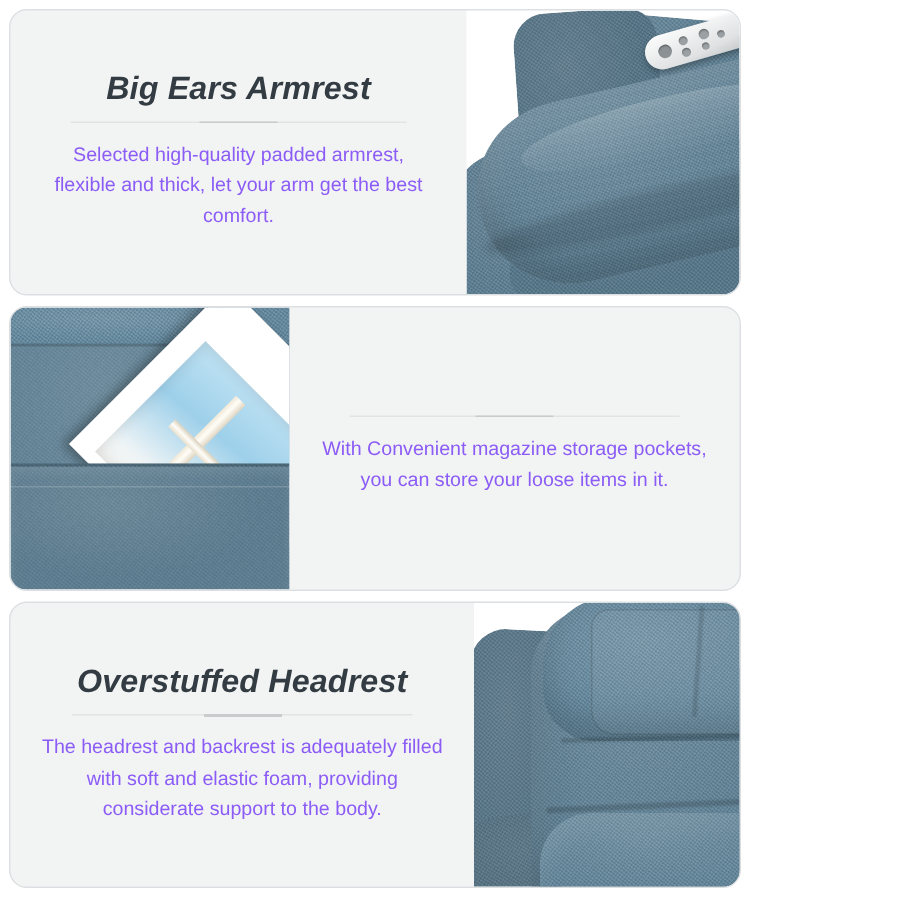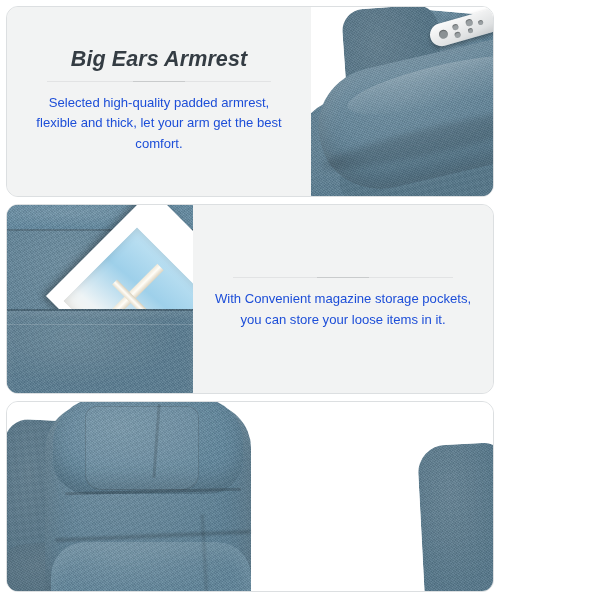--- a/index.html
+++ b/index.html
@@ -27,21 +27,21 @@
     text-align:center;white-space:nowrap;line-height:1.1;
   }
   .r1 .heading{font-size:21.5px;}
   .r2 .heading{font-size:21.5px;}
   .r3 .heading{font-size:21.5px;}
 
   .divider{position:relative;width:82%;height:1px;background:#e2e3e4;margin:9px 0 11px 0;}
   .divider::after{content:"";position:absolute;left:50%;top:0;transform:translateX(-50%);
                   width:52px;height:1.6px;background:#c9cbcc;}
 
-  .body{font-size:13.1px;line-height:1.58;color:#1d4ed8;text-align:center;max-width:262px;}
+  .body{font-size:13.1px;line-height:1.58;color:#8b5cf6;text-align:center;max-width:262px;}
   .r2 .body{max-width:266px;}
   .r3 .body{max-width:272px;}
 
   
   .photocell{position:relative;flex:1 1 auto;background:#ffffff;overflow:hidden;}
   .photo{position:absolute;inset:0;overflow:hidden;}
 
   
   .fabric{
     background-color:#5d8196;
@@ -177,20 +177,25 @@
 
         <div class="mag-mark"></div>
         <div class="pocketlip"></div>
         <div class="p-pocket fabric"></div>
         <div class="p-pocket2"></div>
       </div>
     </div>
   </div>
 
   <div class="row r3">
+    <div class="textcell">
+      <div class="heading">Overstuffed Headrest</div>
+      <div class="divider"></div>
+      <div class="body">The headrest and backrest is adequately filled with soft and elastic foam, providing considerate support to the body.</div>
+    </div>
     <div class="photocell">
       <div class="photo">
         <div class="h-sidewing fabric"></div>
         <div class="h-armrest fabric"></div>
         <div class="h-rightwing fabric"></div>
         <div class="h-backrest fabric"></div>
         <div class="h-head fabric"></div>
         <div class="h-panel"></div>
         <div class="h-vgroove"></div>
         <div class="h-seam1"></div>

